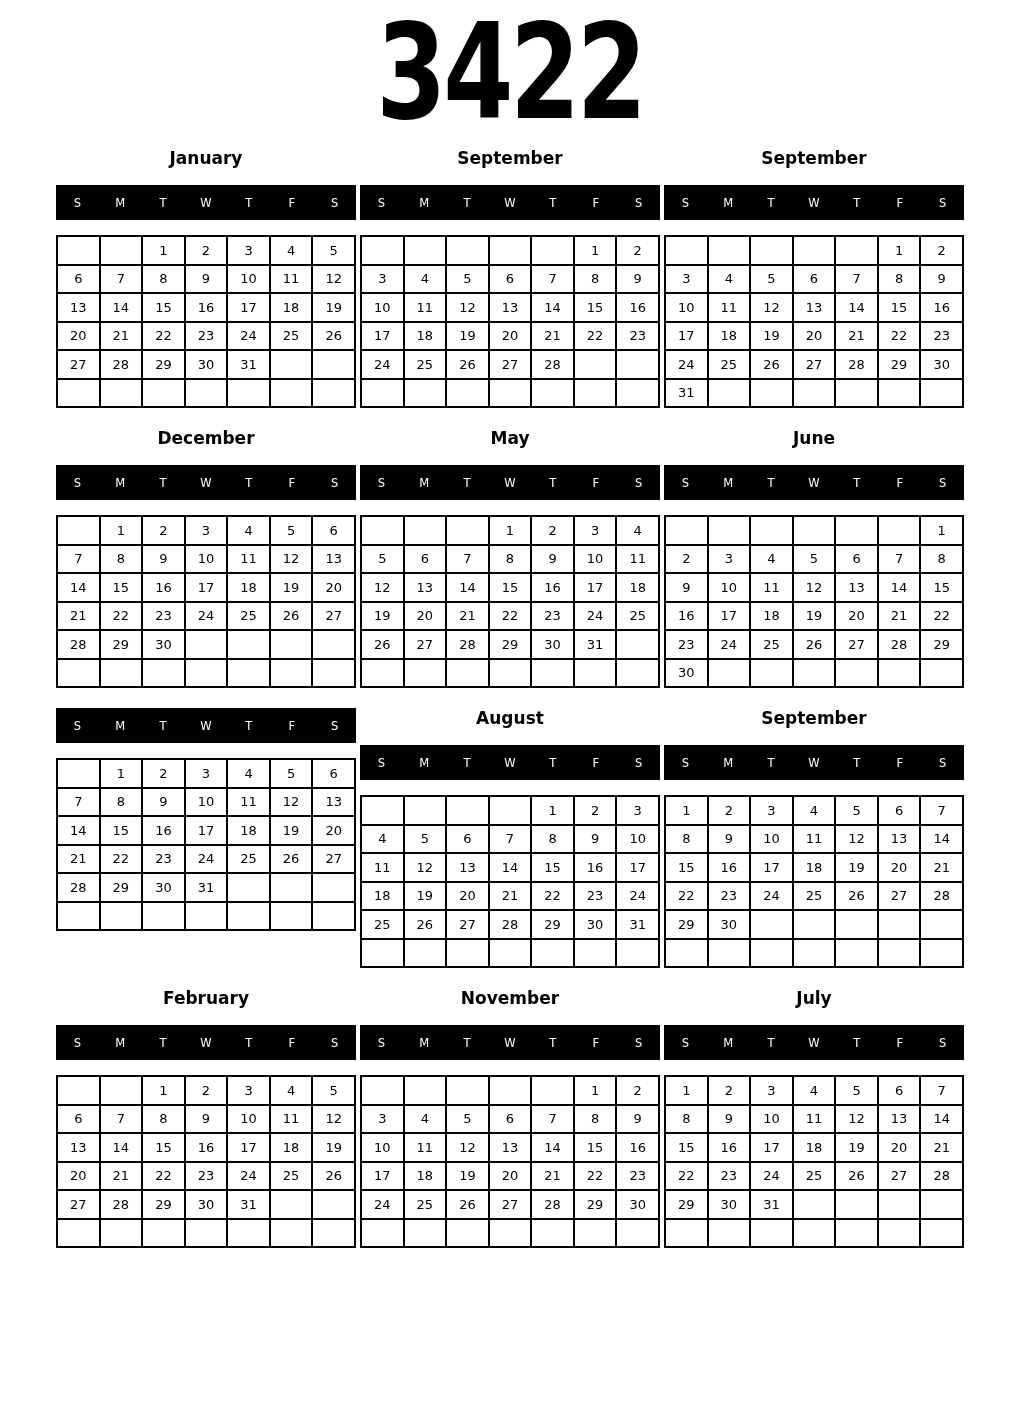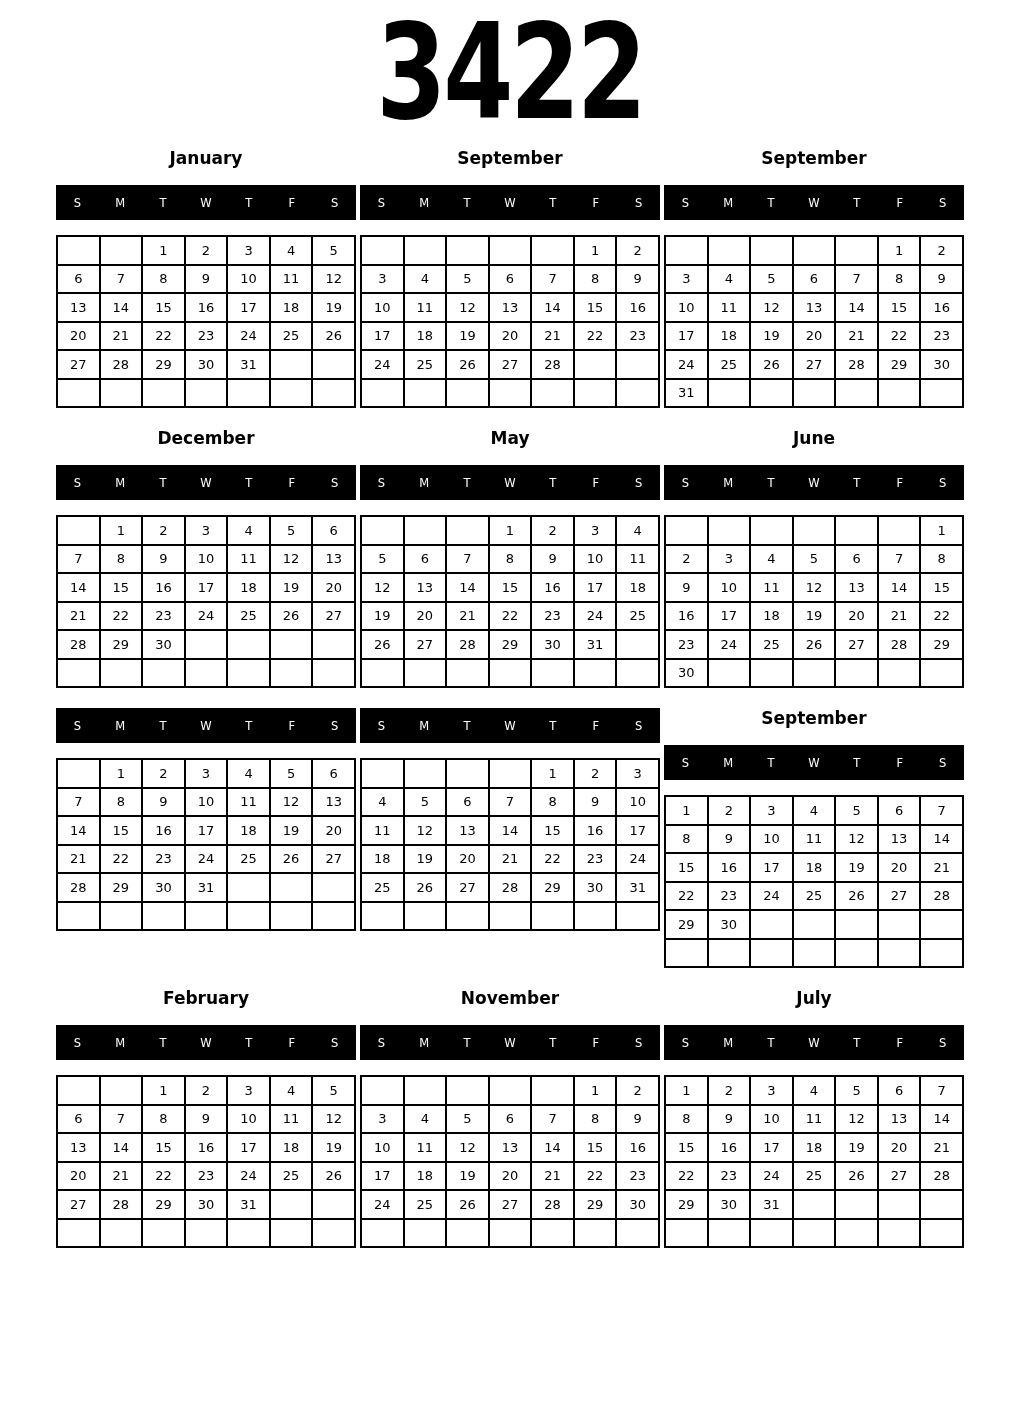--- a/index.html
+++ b/index.html
@@ -575,20 +575,21 @@
               <td></td>
               <td></td>
               <td></td>
               <td></td>
             </tr>
           </tbody>
         </table>
   </section>
 
   <section class="month">
+    <h2 class="month-name">August</h2>
     <div class="dow">
           <span class="dow-cell">S</span>
           <span class="dow-cell">M</span>
           <span class="dow-cell">T</span>
           <span class="dow-cell">W</span>
           <span class="dow-cell">T</span>
           <span class="dow-cell">F</span>
           <span class="dow-cell">S</span>
         </div>
     <table class="cal">

